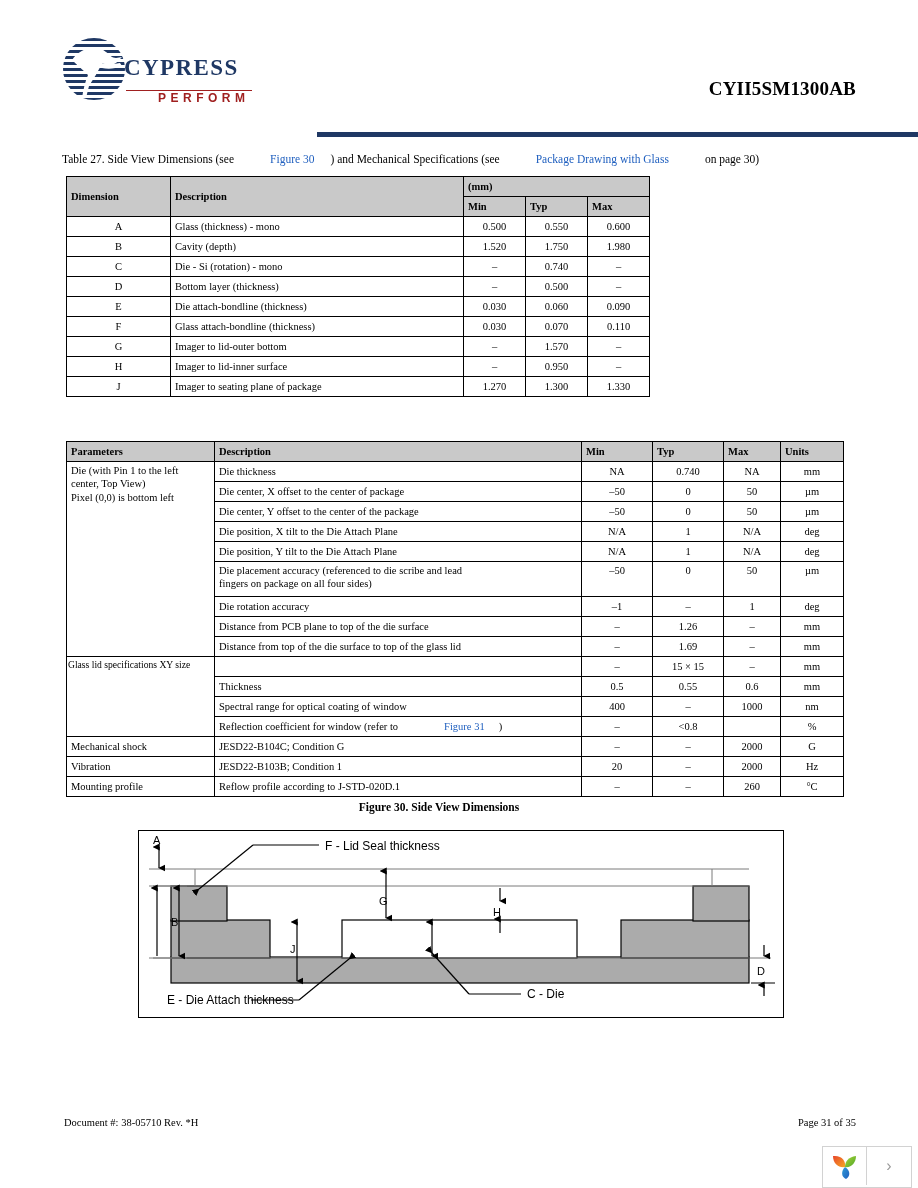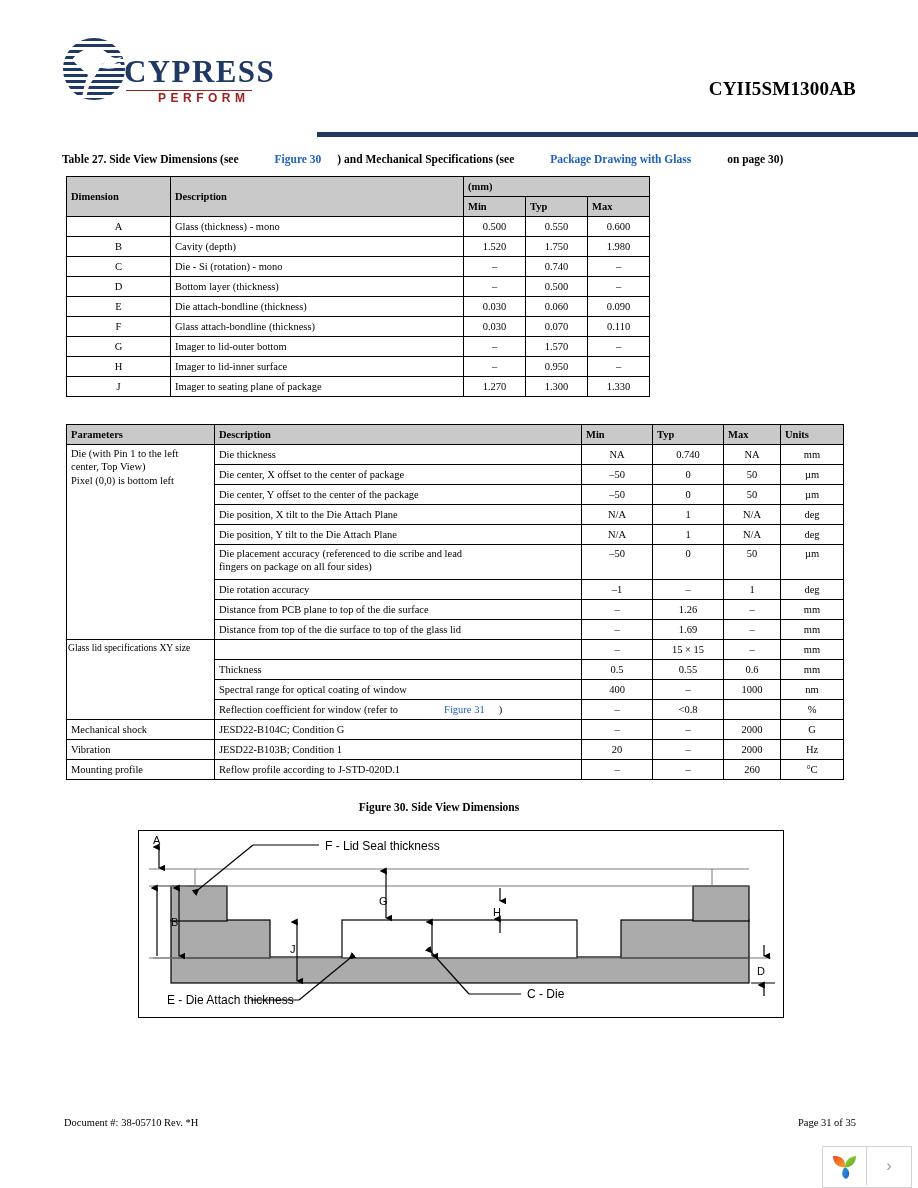--- a/index.html
+++ b/index.html
@@ -34,21 +34,21 @@
   }
   .logo-mark {
     position: absolute;
     left: 0px; top: 2px;
     width: 68px; height: 66px;
   }
   .logo-word {
     position: absolute;
     left: 62px; top: 22px;
     font-family: "Liberation Serif", serif;
-    font-size: 31px;
+    font-size: 23px;
     font-weight: bold;
     letter-spacing: 1.4px;
     color: #1F3864;
     line-height: 1;
   }
   .logo-rule {
     position: absolute;
     left: 64px; top: 56px;
     width: 126px; height: 1px;
     background: #A02020;
@@ -76,21 +76,21 @@
     position: absolute;
     left: 255px; top: 98px;
     width: 601px; height: 5px;
     background: #1F3864;
   }
 
   
   .table-caption {
     position: absolute;
     font-size: 11.5px;
-    font-weight: bold;
+    font-weight: normal;
     white-space: nowrap;
   }
   .cap-link { color: #1F5FBF; }
   .cap-gap { display: inline-block; width: 36px; }
   .cap-gap-sm { display: inline-block; width: 16px; }
 
   
   table {
     border-collapse: collapse;
     position: absolute;
@@ -119,21 +119,21 @@
   }
   #table27 td, #table27 th { height: 15px; }
   #table27 .col-dim   { width: 104px; }
   #table27 .col-desc  { width: 293px; }
   #table27 .col-min   { width: 62px; }
   #table27 .col-typ   { width: 62px; }
   #table27 .col-max   { width: 62px; }
 
   
   #tablemech {
-    left: 66px; top: 424px;
+    left: 66px; top: 441px;
     width: 748px;
   }
   #tablemech td, #tablemech th { height: 15px; }
   #tablemech .col-par   { width: 148px; }
   #tablemech .col-desc  { width: 367px; }
   #tablemech .col-min   { width: 71px; }
   #tablemech .col-typ   { width: 71px; }
   #tablemech .col-max   { width: 57px; }
   #tablemech .col-unit  { width: 63px; }
   .tall2 { height: 30px !important; vertical-align: top; }

